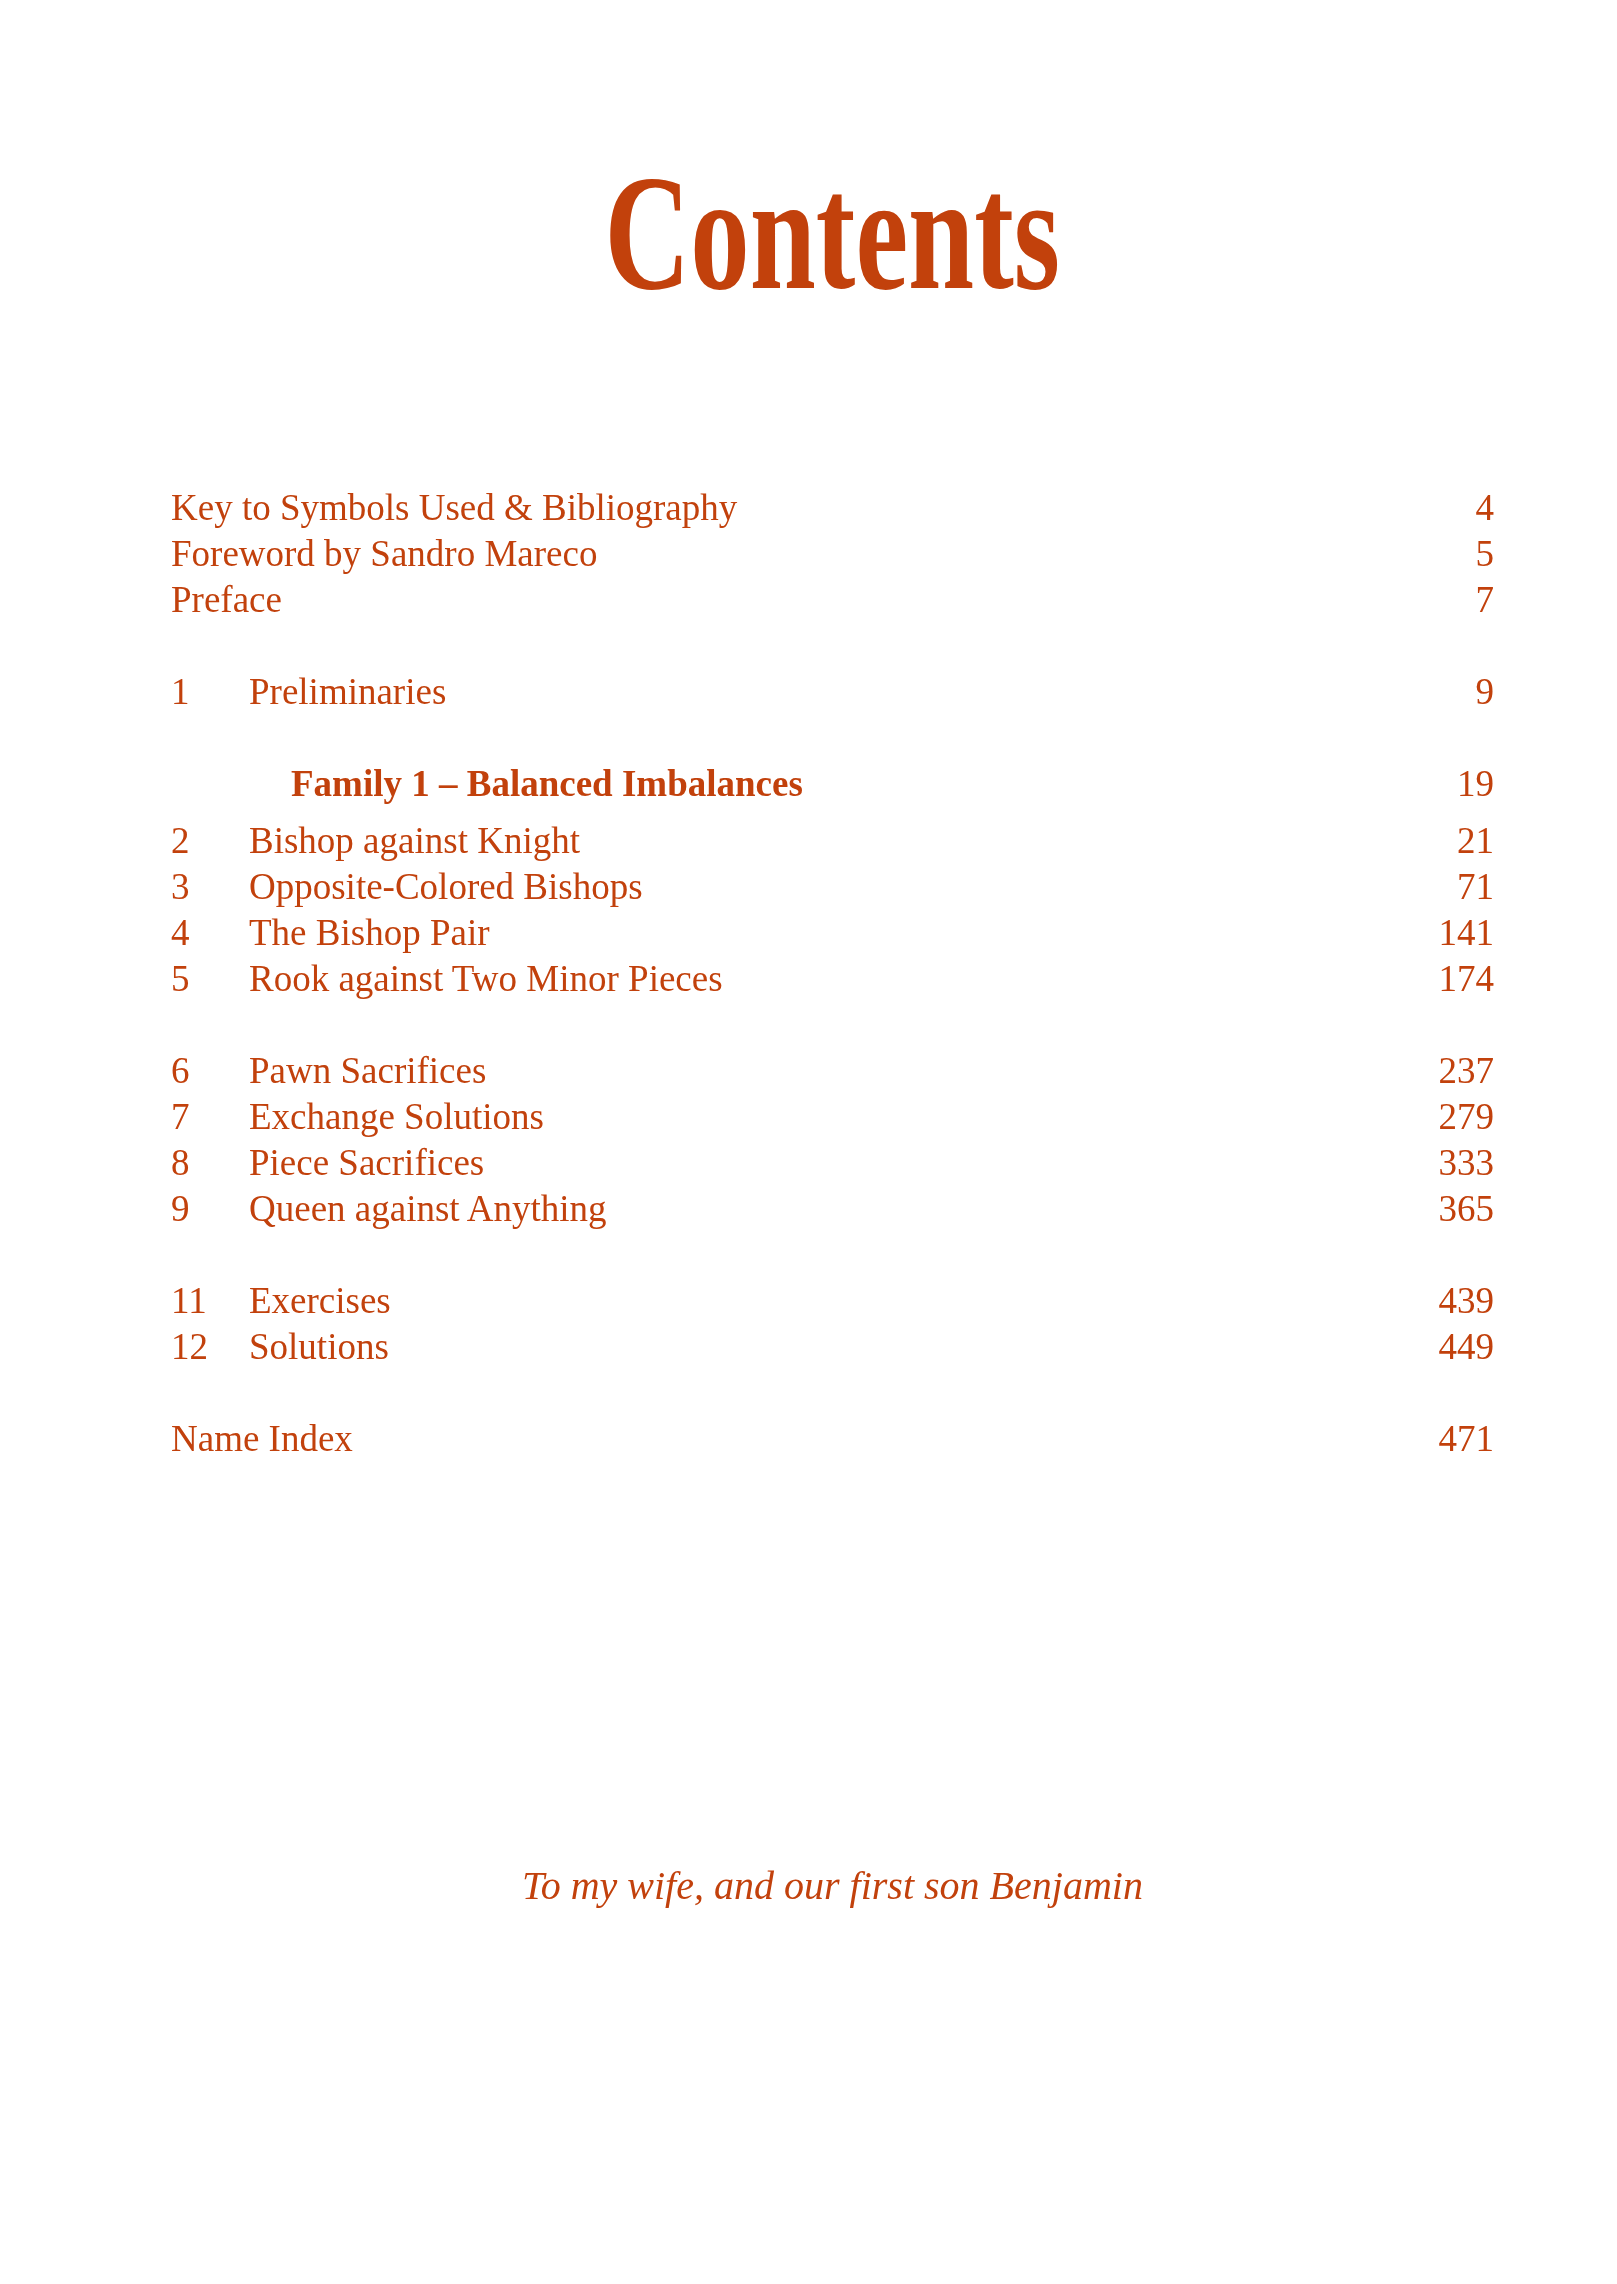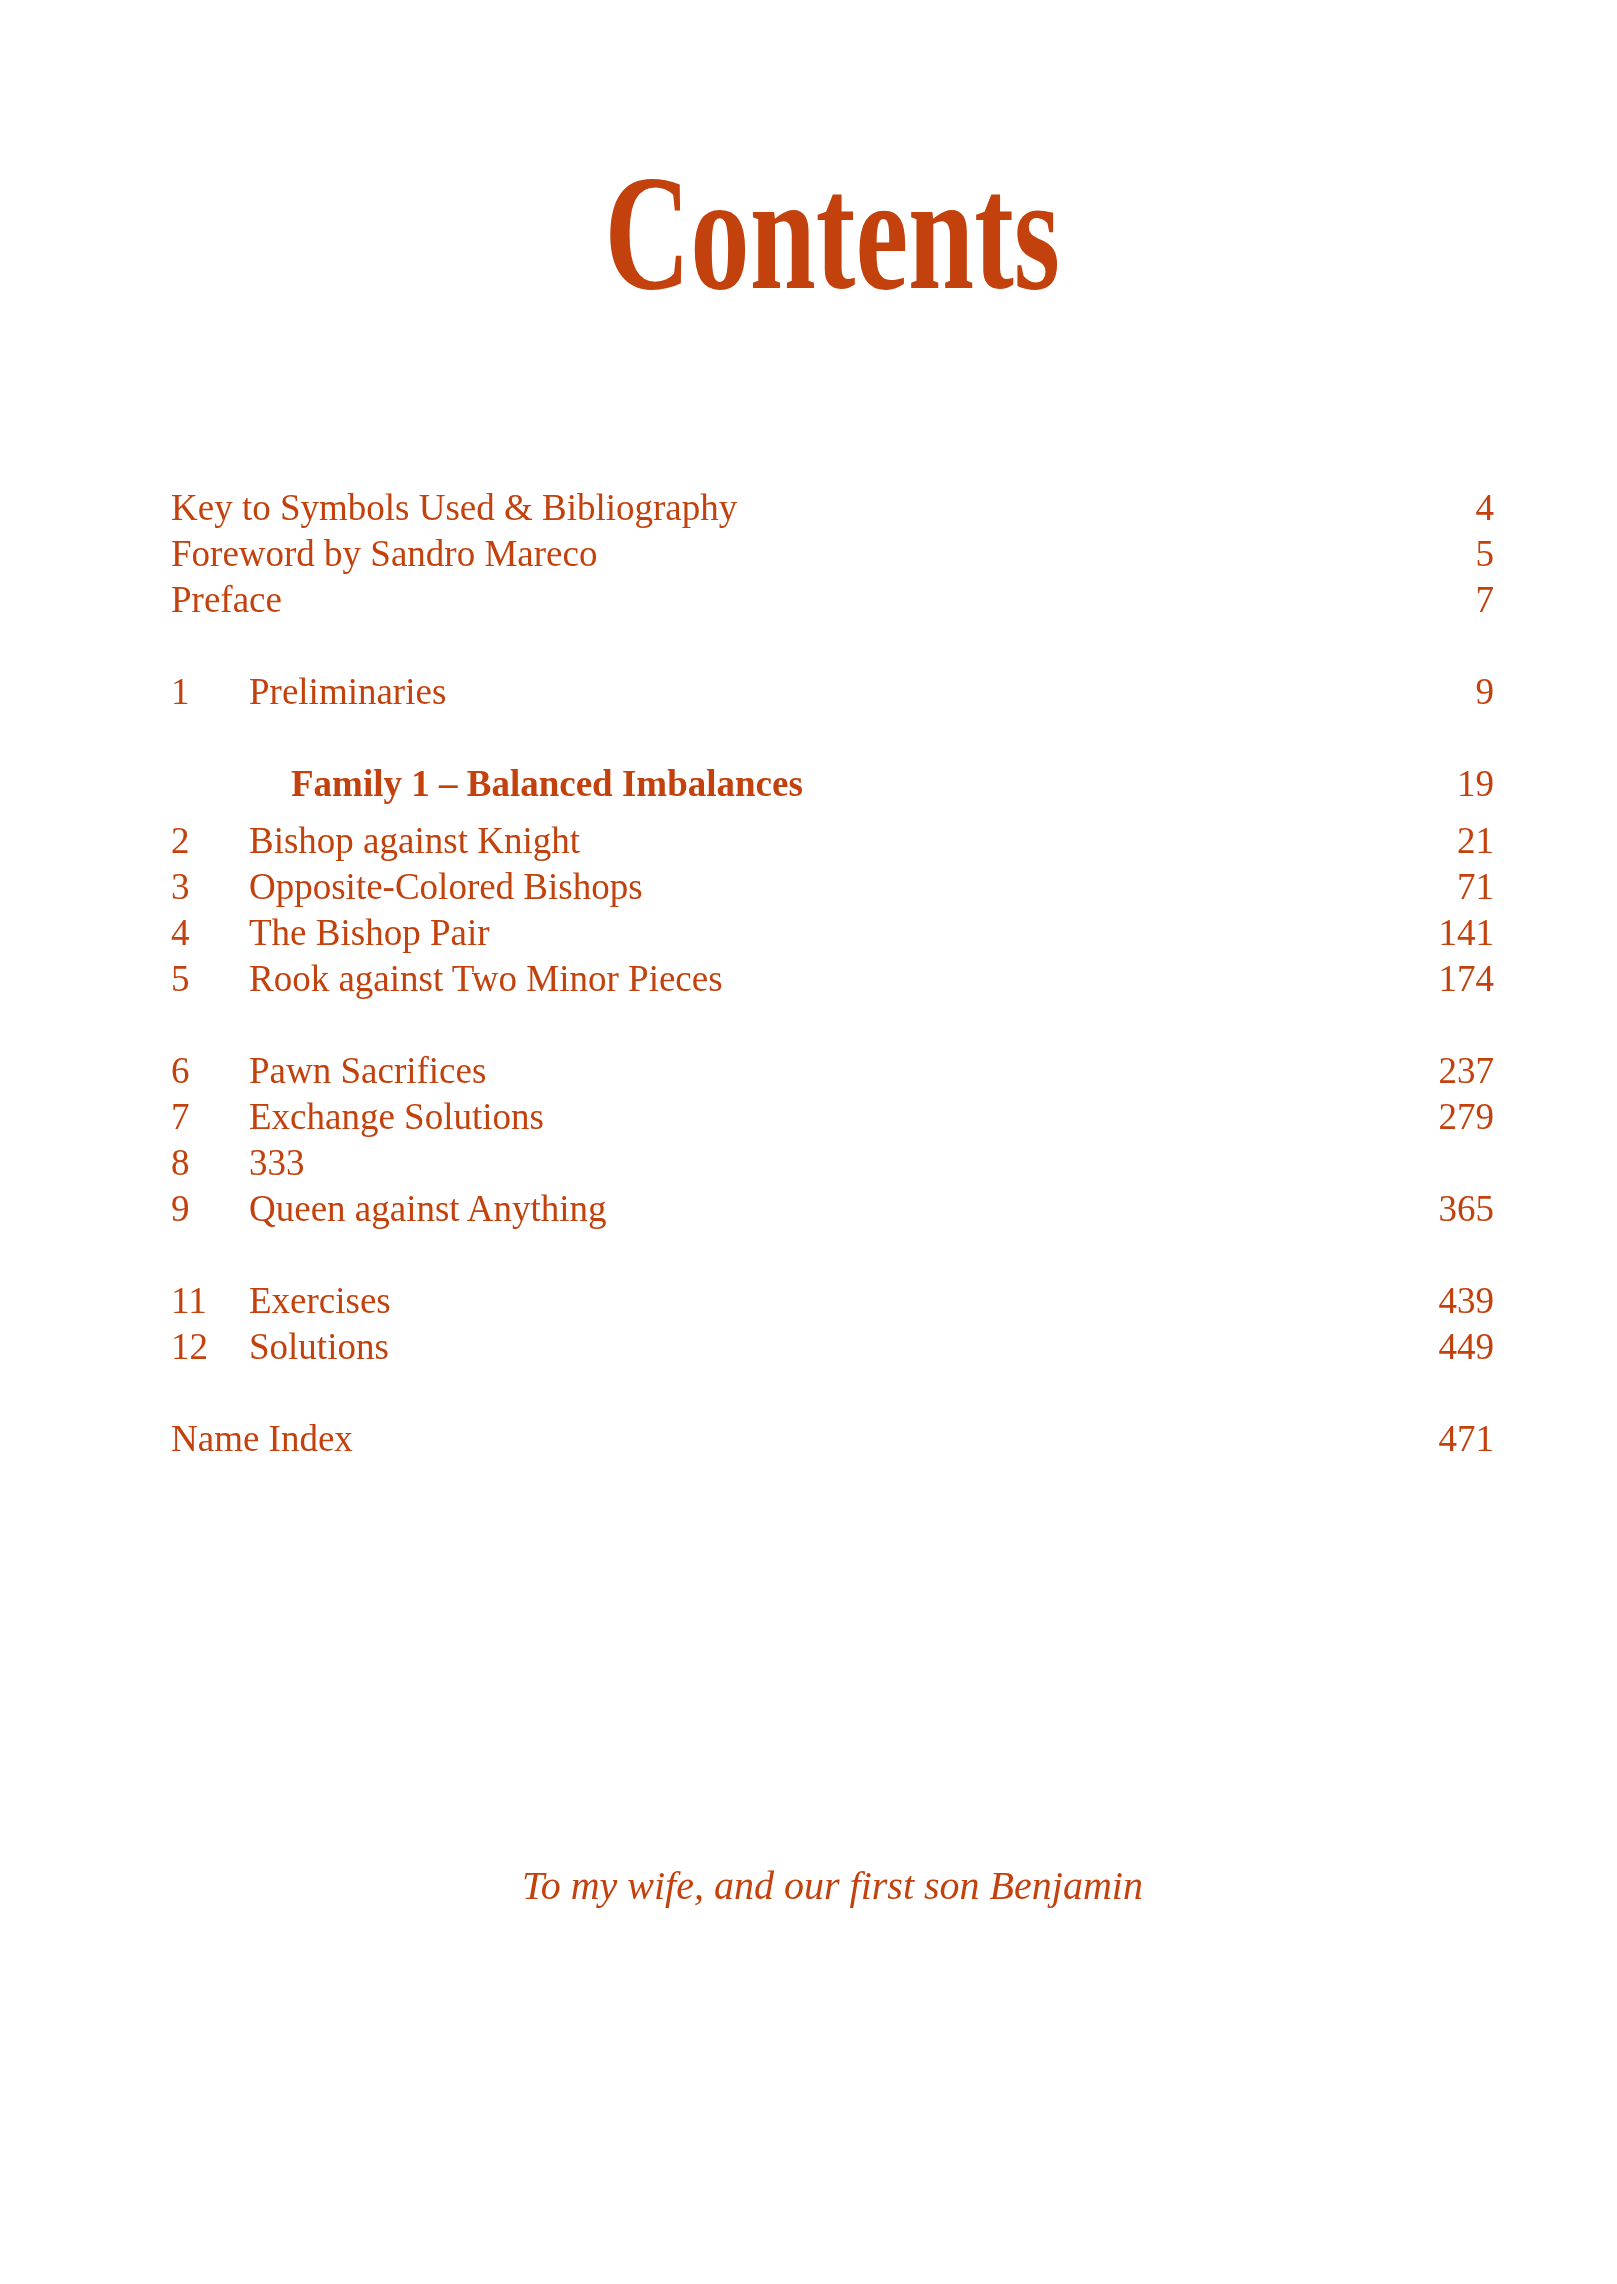--- a/index.html
+++ b/index.html
@@ -145,20 +145,21 @@
     <span class="label">Pawn Sacrifices</span>
     <span class="pagenum">237</span>
   </div>
         <div class="row chapter">
     <span class="num">7</span>
     <span class="label">Exchange Solutions</span>
     <span class="pagenum">279</span>
   </div>
         <div class="row chapter">
     <span class="num">8</span>
+    <span class="label">Piece Sacrifices</span>
     <span class="pagenum">333</span>
   </div>
         <div class="row chapter">
     <span class="num">9</span>
     <span class="label">Queen against Anything</span>
     <span class="pagenum">365</span>
   </div>
       </div>
       <div class="group">
         <div class="row chapter">

